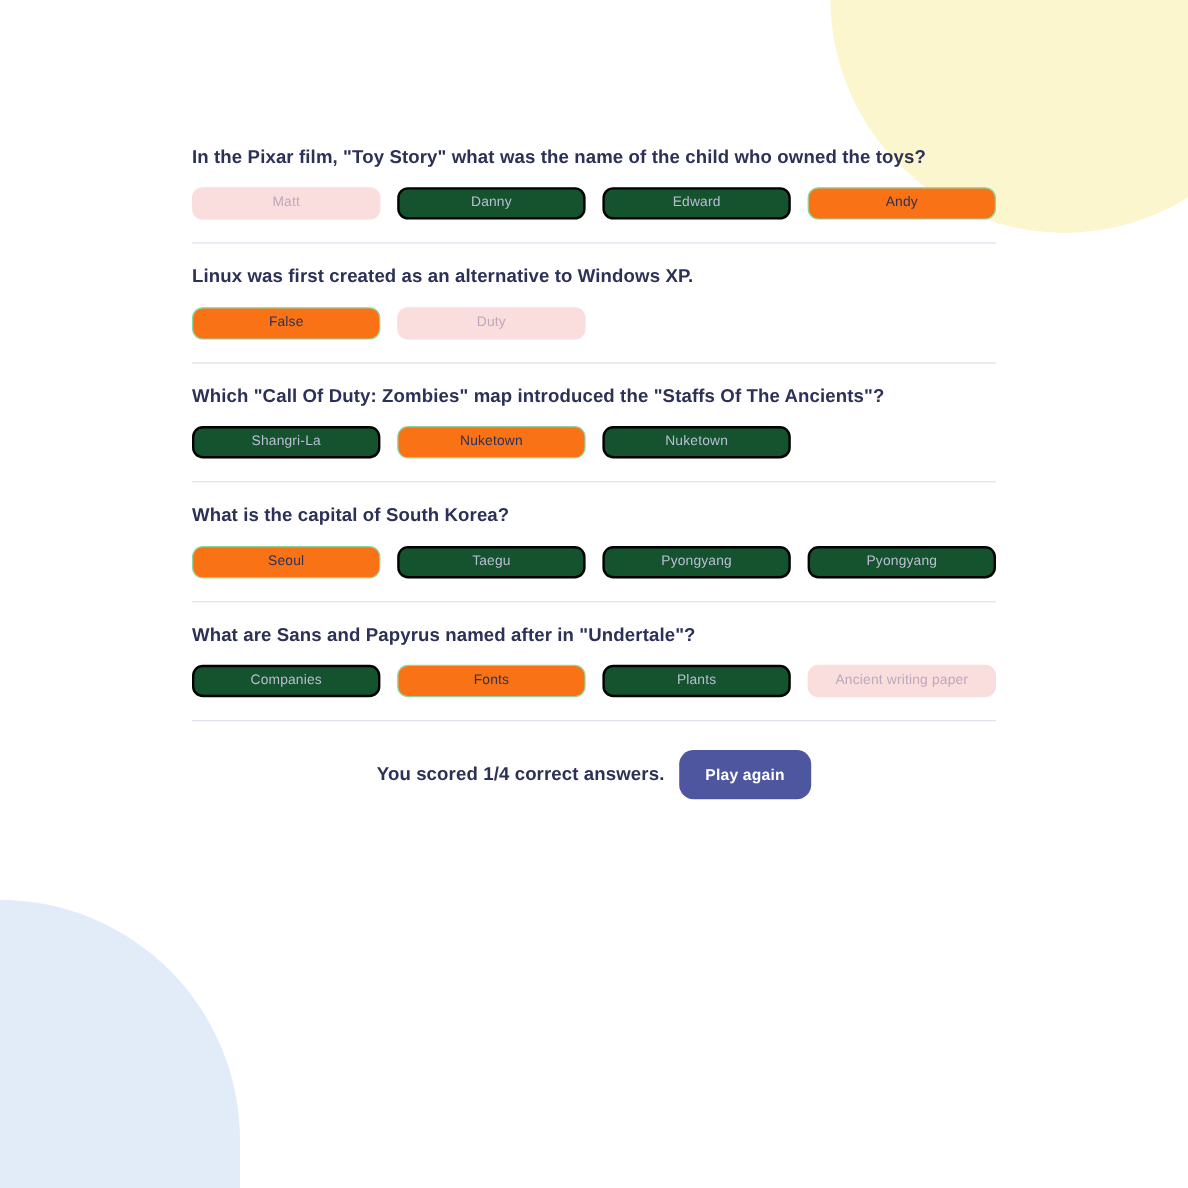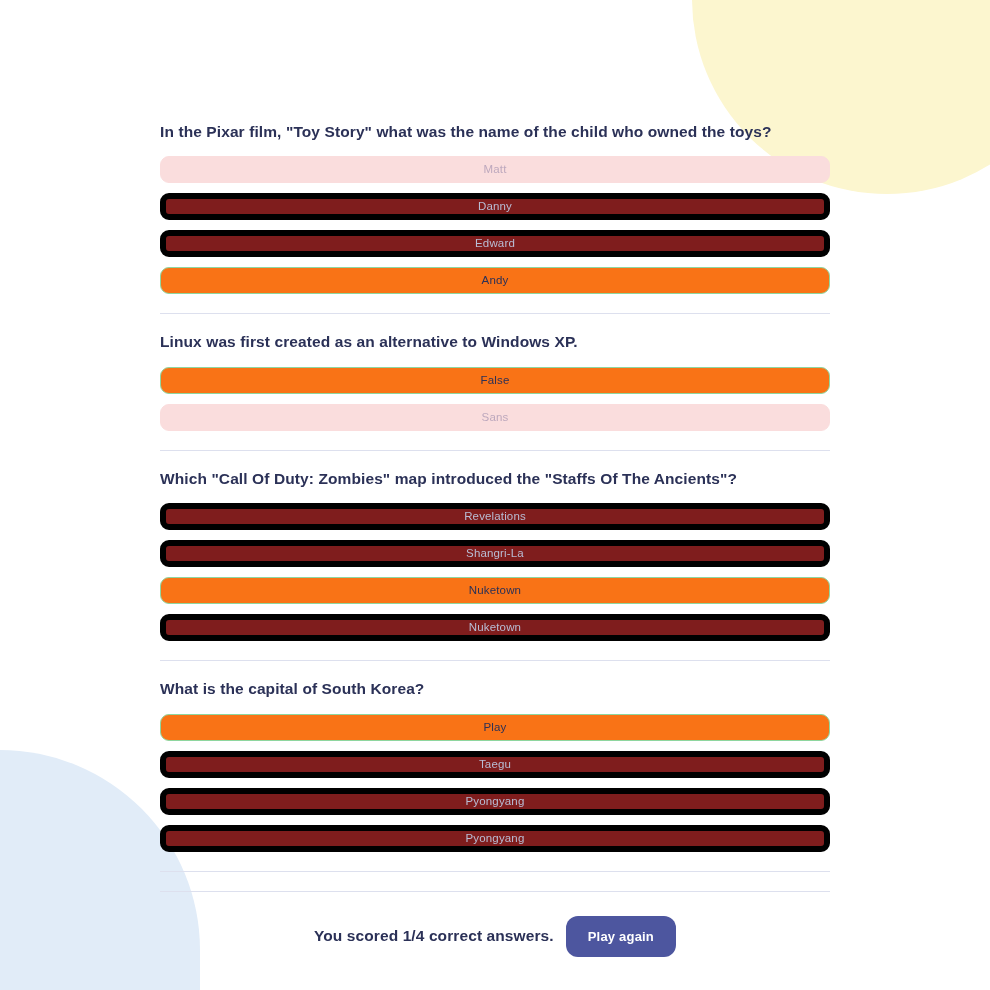--- a/index.html
+++ b/index.html
@@ -53,35 +53,35 @@
     font-size: 15.5px;
     font-weight: bold;
     line-height: 1.32;
     color: #2b3157;
     letter-spacing: 0.1px;
     margin: 0 0 14px 0;
   }
 
   .options {
     display: grid;
-    grid-template-columns: 1fr;
+    grid-template-columns: 1fr 1fr 1fr 1fr;
     gap: 10px 14px;
   }
 
   .option {
     height: 27px;
     border-radius: 9px;
     display: flex;
     align-items: center;
     justify-content: center;
     font-size: 11.5px;
     line-height: 1;
     letter-spacing: 0.15px;
-    background: #7f1d1d;
-    border: 6px solid #000000;
+    background: #14532d;
+    border: 2px solid #000000;
     color: #b9bdd4;
     user-select: none;
   }
   .option.correct {
     background: #f97316;
     border: 1px solid #8ed69f;
     color: #2b3157;
   }
   .option.wrong {
     background: #fadddd;
@@ -137,44 +137,52 @@
           <div class="option">Danny</div>
           <div class="option">Edward</div>
           <div class="option correct">Andy</div>
         </div>
       </div>
       <hr class="divider">
       <div class="question-block">
         <p class="q-text">Linux was first created as an alternative to Windows XP.</p>
         <div class="options">
           <div class="option correct">False</div>
-          <div class="option wrong">Sans</div>
+          <div class="option wrong">Duty</div>
         </div>
       </div>
       <hr class="divider">
       <div class="question-block">
         <p class="q-text">Which "Call Of Duty: Zombies" map introduced the "Staffs Of The Ancients"?</p>
         <div class="options">
-          <div class="option">Revelations</div>
           <div class="option">Shangri-La</div>
           <div class="option correct">Nuketown</div>
           <div class="option">Nuketown</div>
         </div>
       </div>
       <hr class="divider">
       <div class="question-block">
         <p class="q-text">What is the capital of South Korea?</p>
         <div class="options">
-          <div class="option correct">Play</div>
+          <div class="option correct">Seoul</div>
           <div class="option">Taegu</div>
           <div class="option">Pyongyang</div>
           <div class="option">Pyongyang</div>
         </div>
       </div>
       <hr class="divider">
+      <div class="question-block">
+        <p class="q-text">What are Sans and Papyrus named after in "Undertale"?</p>
+        <div class="options">
+          <div class="option">Companies</div>
+          <div class="option correct">Fonts</div>
+          <div class="option">Plants</div>
+          <div class="option wrong">Ancient writing paper</div>
+        </div>
+      </div>
     </div>
 
   <hr class="divider">
 
   <div class="score-row">
     <span class="score-text">You scored 1/4 correct answers.</span>
     <button class="play-again">Play again</button>
   </div>
 </div>
 

